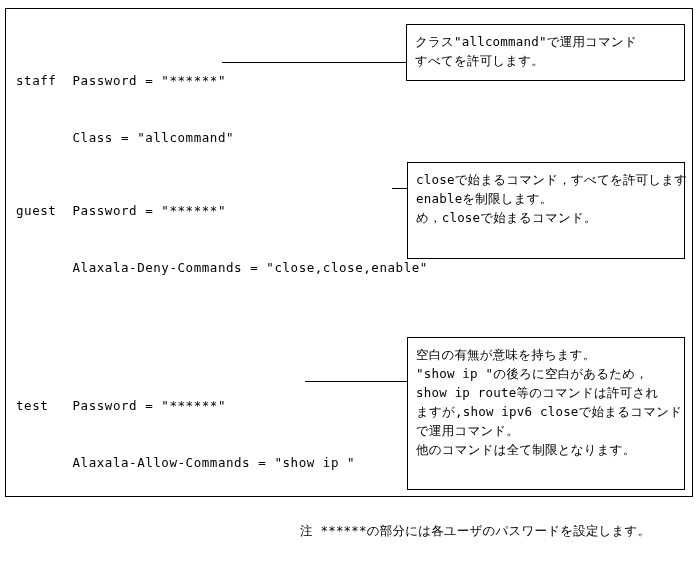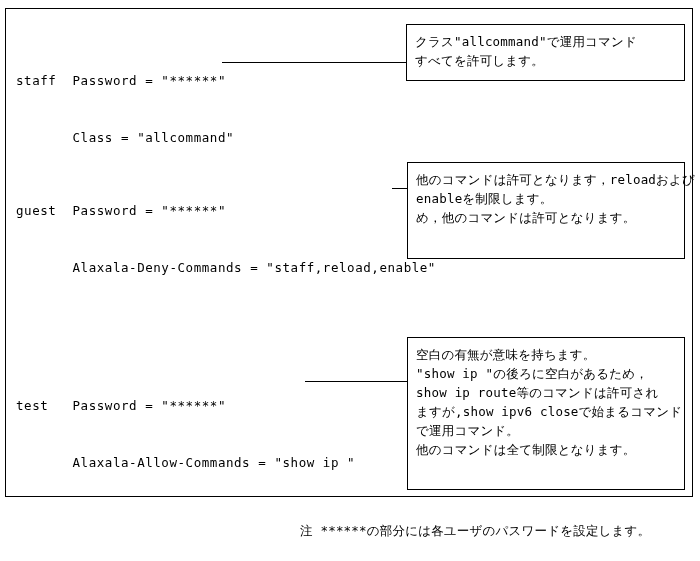--- a/index.html
+++ b/index.html
@@ -95,29 +95,29 @@
 
   <div class="leader" style="left:222px; top:62px; width:185px;"></div>
 
   <div class="callout" style="left:406px; top:24px; width:279px; height:57px;">
     <span class="callout-line">クラス"allcommand"で運用コマンド</span>
     <span class="callout-line">すべてを許可します。</span>
   </div>
 
   <div class="config-block" style="left:16px; top:163px;">
     <span class="config-line">guest  Password = "******"</span>
-    <span class="config-line">       Alaxala-Deny-Commands = "staff,reload,enable"</span>
+    <span class="config-line">       Alaxala-Deny-Commands = "close,close,enable"</span>
   </div>
 
   <div class="leader" style="left:392px; top:188px; width:15px;"></div>
 
   <div class="callout" style="left:407px; top:162px; width:278px; height:97px;">
-    <span class="callout-line">他のコマンドは許可となります，reloadおよび</span>
+    <span class="callout-line">closeで始まるコマンド，すべてを許可します</span>
     <span class="callout-line">enableを制限します。</span>
-    <span class="callout-line">め，他のコマンドは許可となります。</span>
+    <span class="callout-line">め，closeで始まるコマンド。</span>
   </div>
 
   <div class="config-block" style="left:16px; top:358px;">
     <span class="config-line">test   Password = "******"</span>
     <span class="config-line">       Alaxala-Allow-Commands = "show ip "</span>
   </div>
 
   <div class="leader" style="left:305px; top:381px; width:102px;"></div>
 
   <div class="callout" style="left:407px; top:337px; width:278px; height:153px;">

